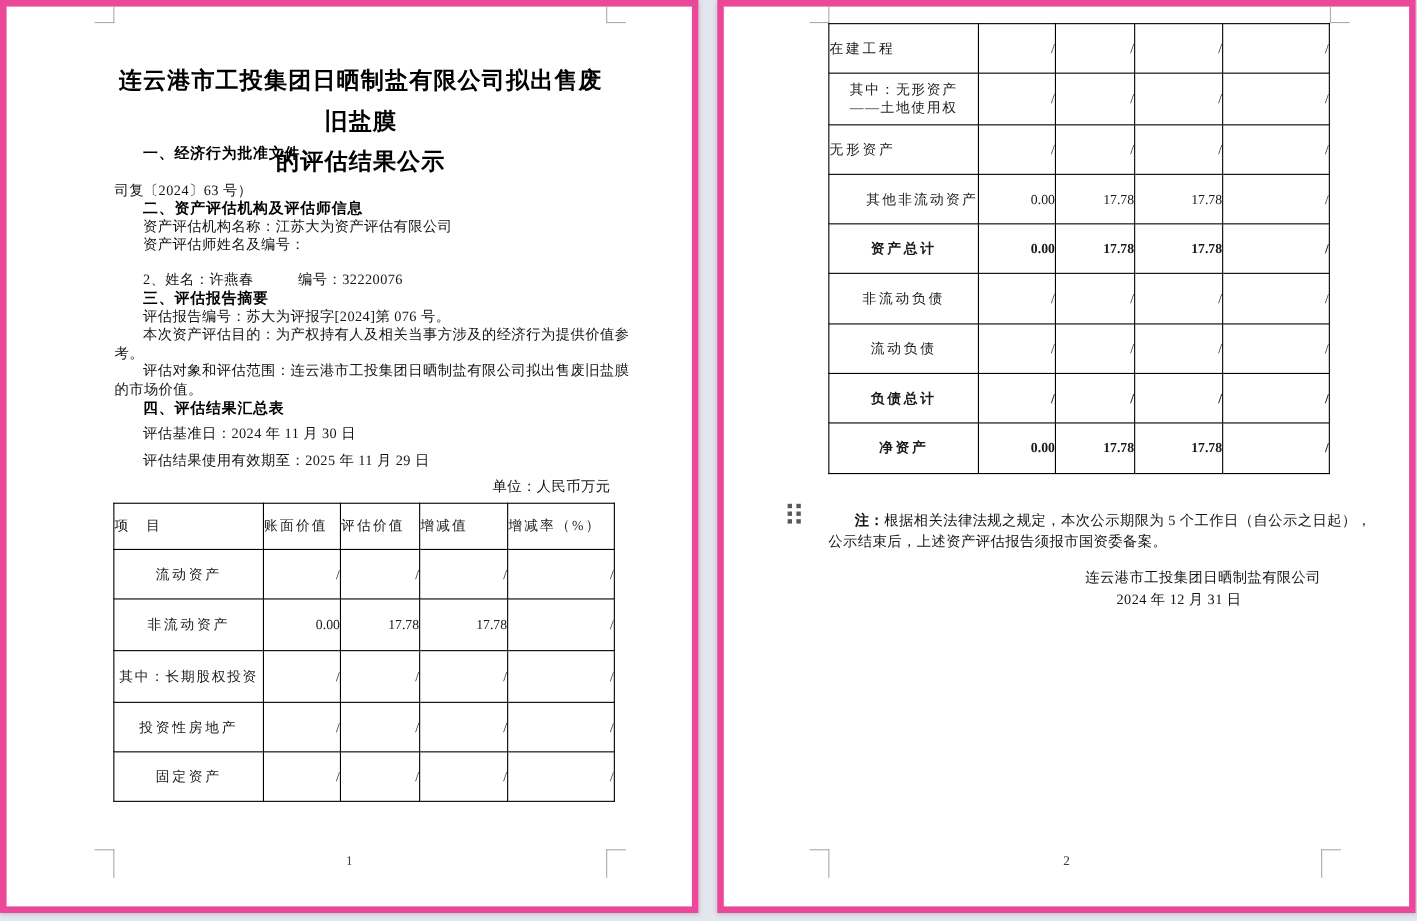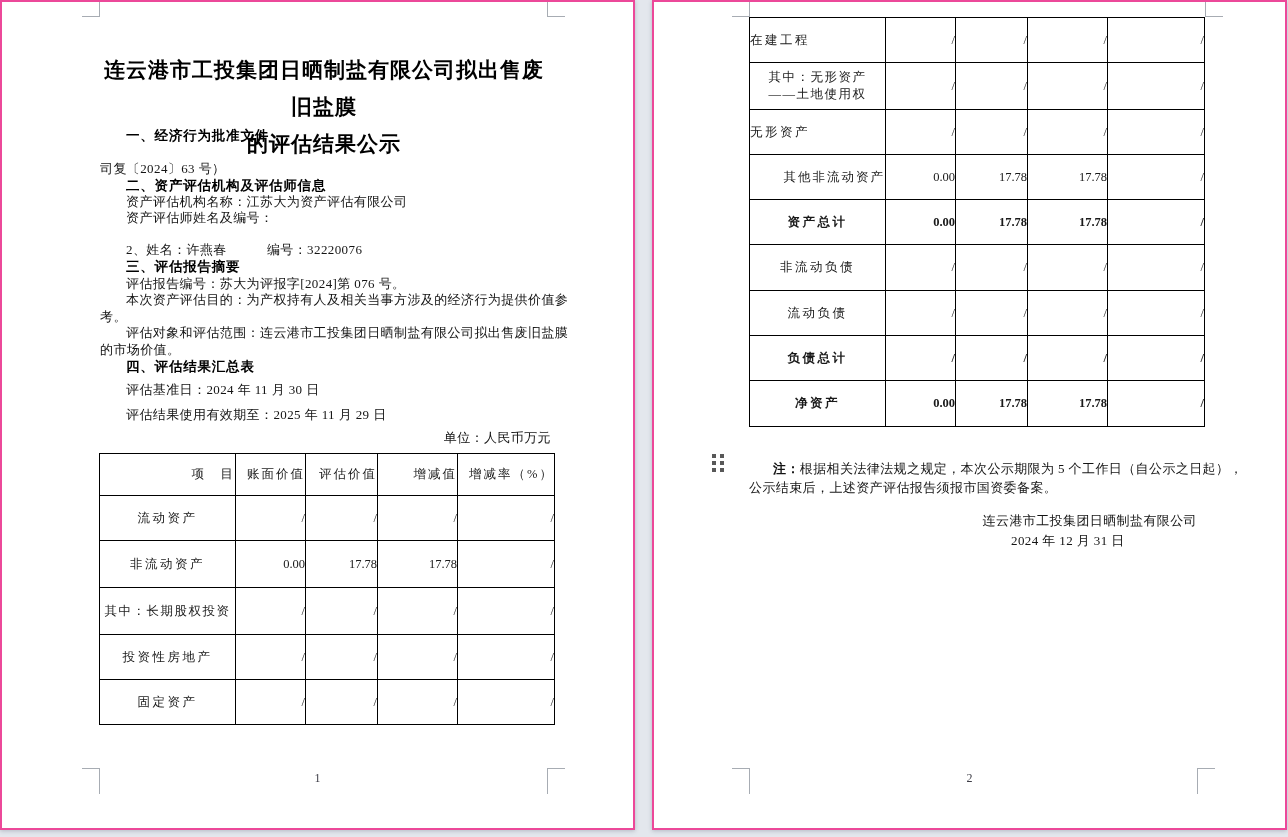--- a/index.html
+++ b/index.html
@@ -3,41 +3,41 @@
 <meta charset="utf-8">
 <style>
   html,body{margin:0;padding:0;}
   body{
     width:1288px;height:837px;position:relative;overflow:hidden;
     background:#e3e7ed;
     font-family:"Liberation Serif","DejaVu Serif",serif;
   }
   .page{
     position:absolute;top:0;height:830px;width:635px;background:#ffffff;
-    border:2px solid #ec4899;box-sizing:border-box;
+    border:6px solid #ec4899;box-sizing:border-box;
     box-shadow:0 1px 4px rgba(60,70,90,.28);
   }
   #p1{left:0;padding-left:37px;}
   #p2{left:652px;}
 
   
   .line{position:absolute;font-size:13px;color:#141414;white-space:pre;letter-spacing:.4px;line-height:15px;}
   .ind{padding-left:26px;}
   .hd{font-family:"Liberation Sans","DejaVu Sans",sans-serif;font-weight:bold;font-size:13.5px;letter-spacing:.8px;color:#000;}
   .title{
     position:absolute;left:94px;top:49px;width:456px;text-align:center;
     font-family:"Liberation Sans","DejaVu Sans",sans-serif;font-weight:bold;
     font-size:21px;line-height:37px;color:#000;letter-spacing:1px;
   }
 
   
   table.vtab{position:absolute;border-collapse:collapse;table-layout:fixed;}
   table.vtab td{border:1px solid #000;padding:0;font-size:12.5px;color:#1a1a1a;overflow:hidden;}
   td.num{text-align:right;padding-right:6px;}
-  td.hdc{text-align:right;letter-spacing:2px;margin-left:12px;}
+  td.hdc{text-align:left;letter-spacing:2px;margin-left:12px;}
   td.lblc{text-align:center;letter-spacing:2.5px;}
   td.lbll{text-align:left;padding-left:12px;letter-spacing:2.5px;}
   td.lblr{text-align:right;padding-right:3px;letter-spacing:2px;}
   tr.b td{font-weight:bold;}
   td .two{line-height:17px;letter-spacing:1.5px;}
 
   
   .cm{position:absolute;background:#a7acb3;}
 
   

